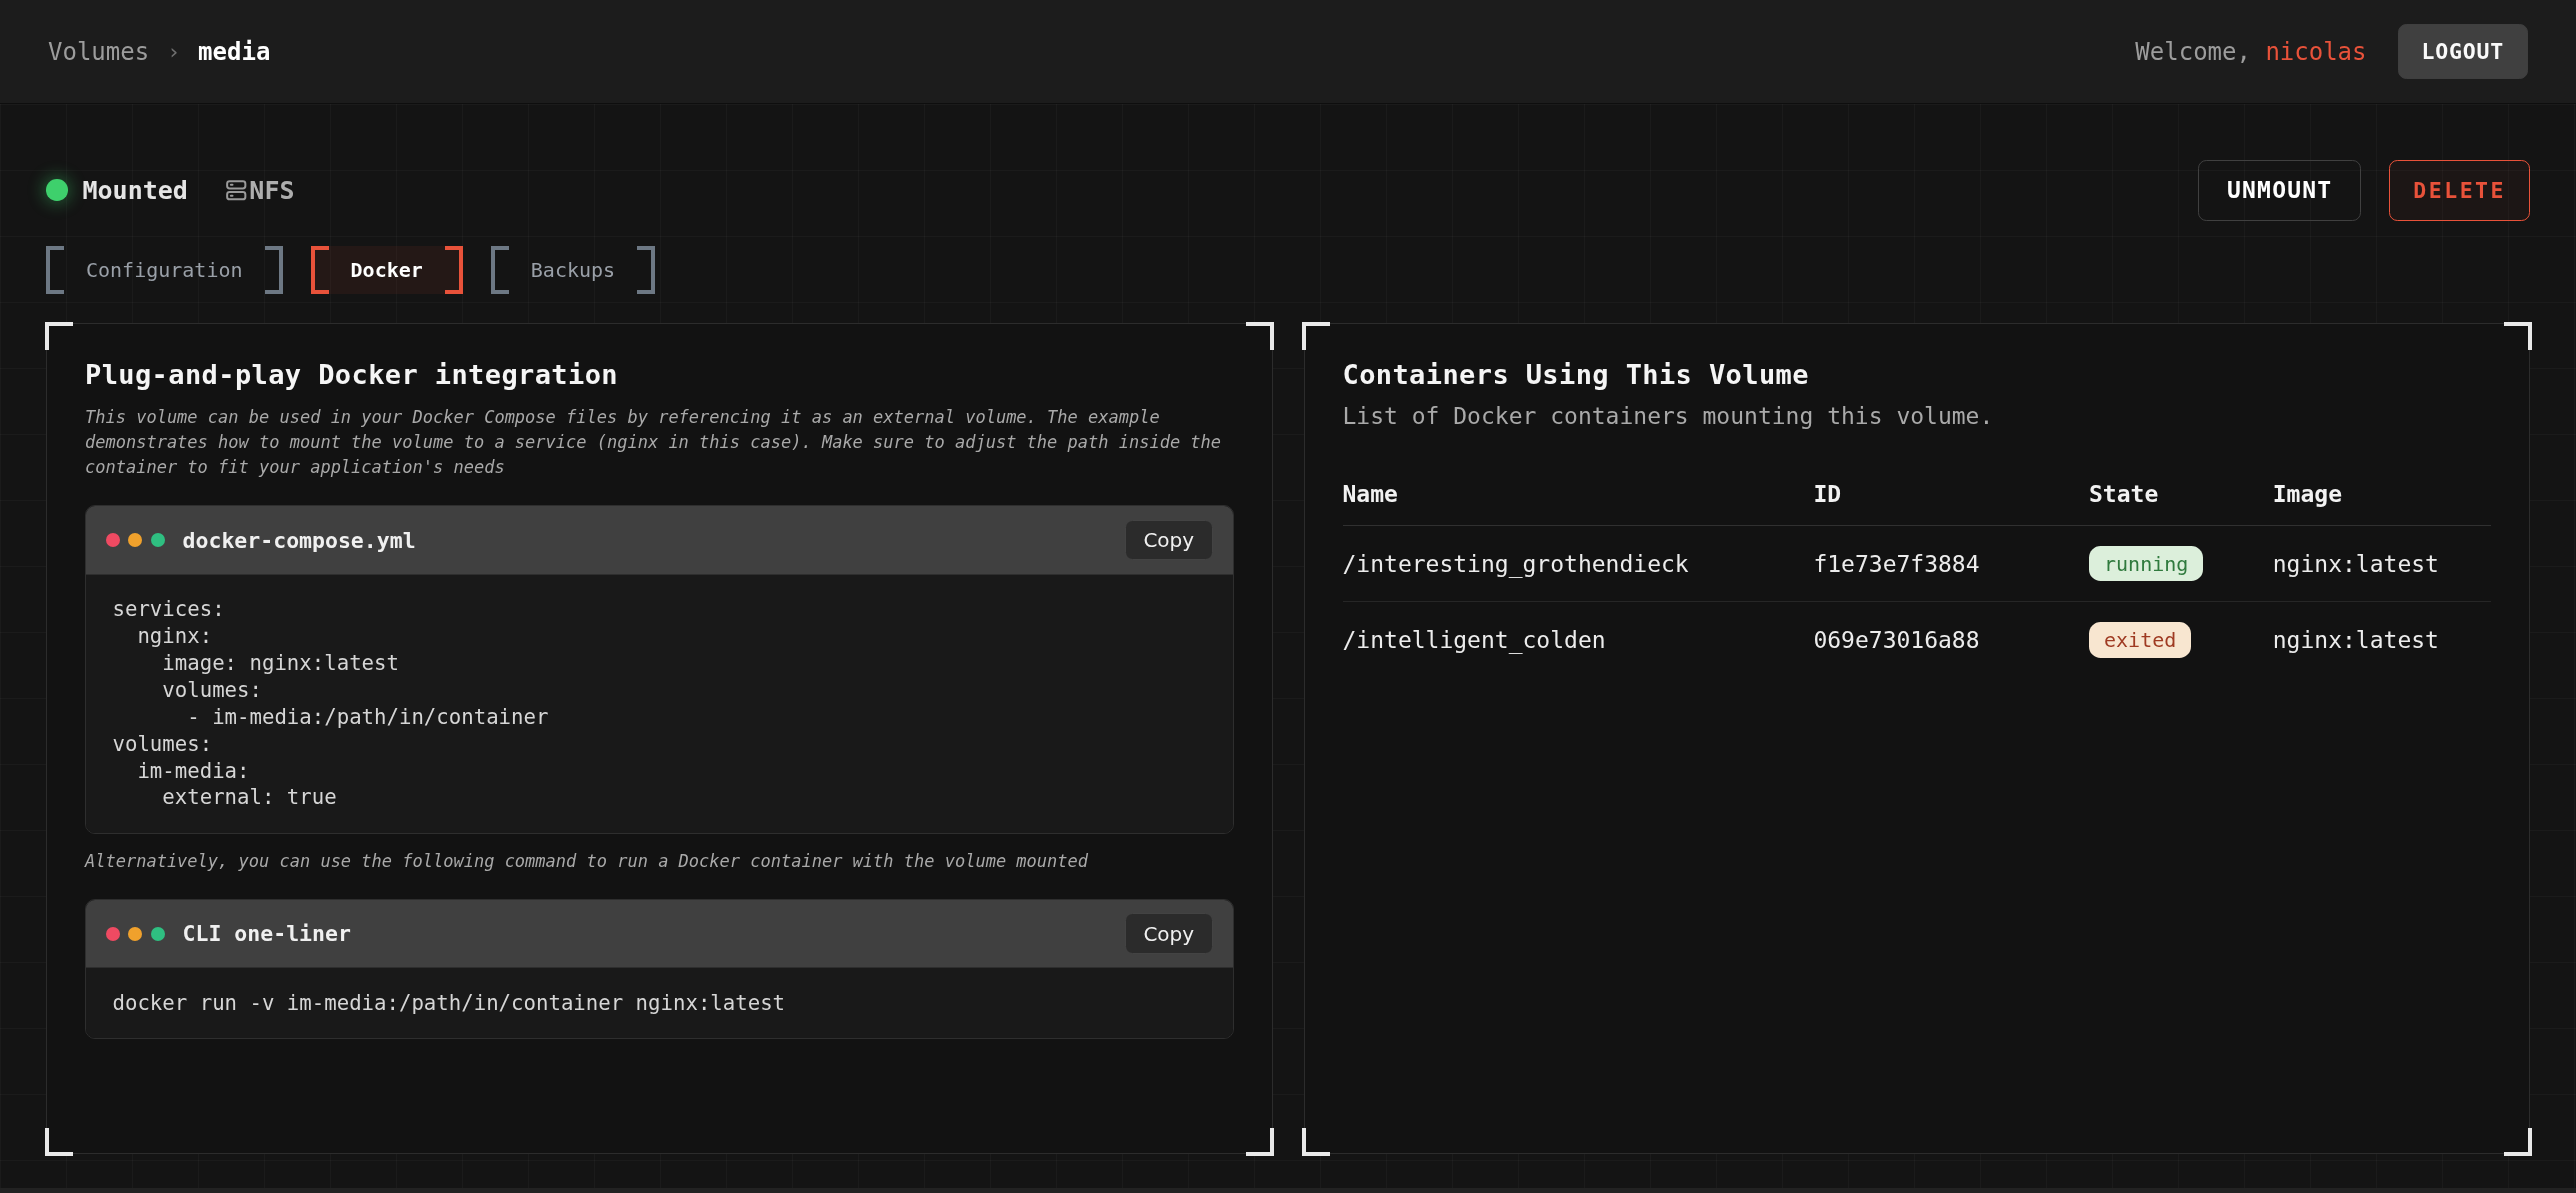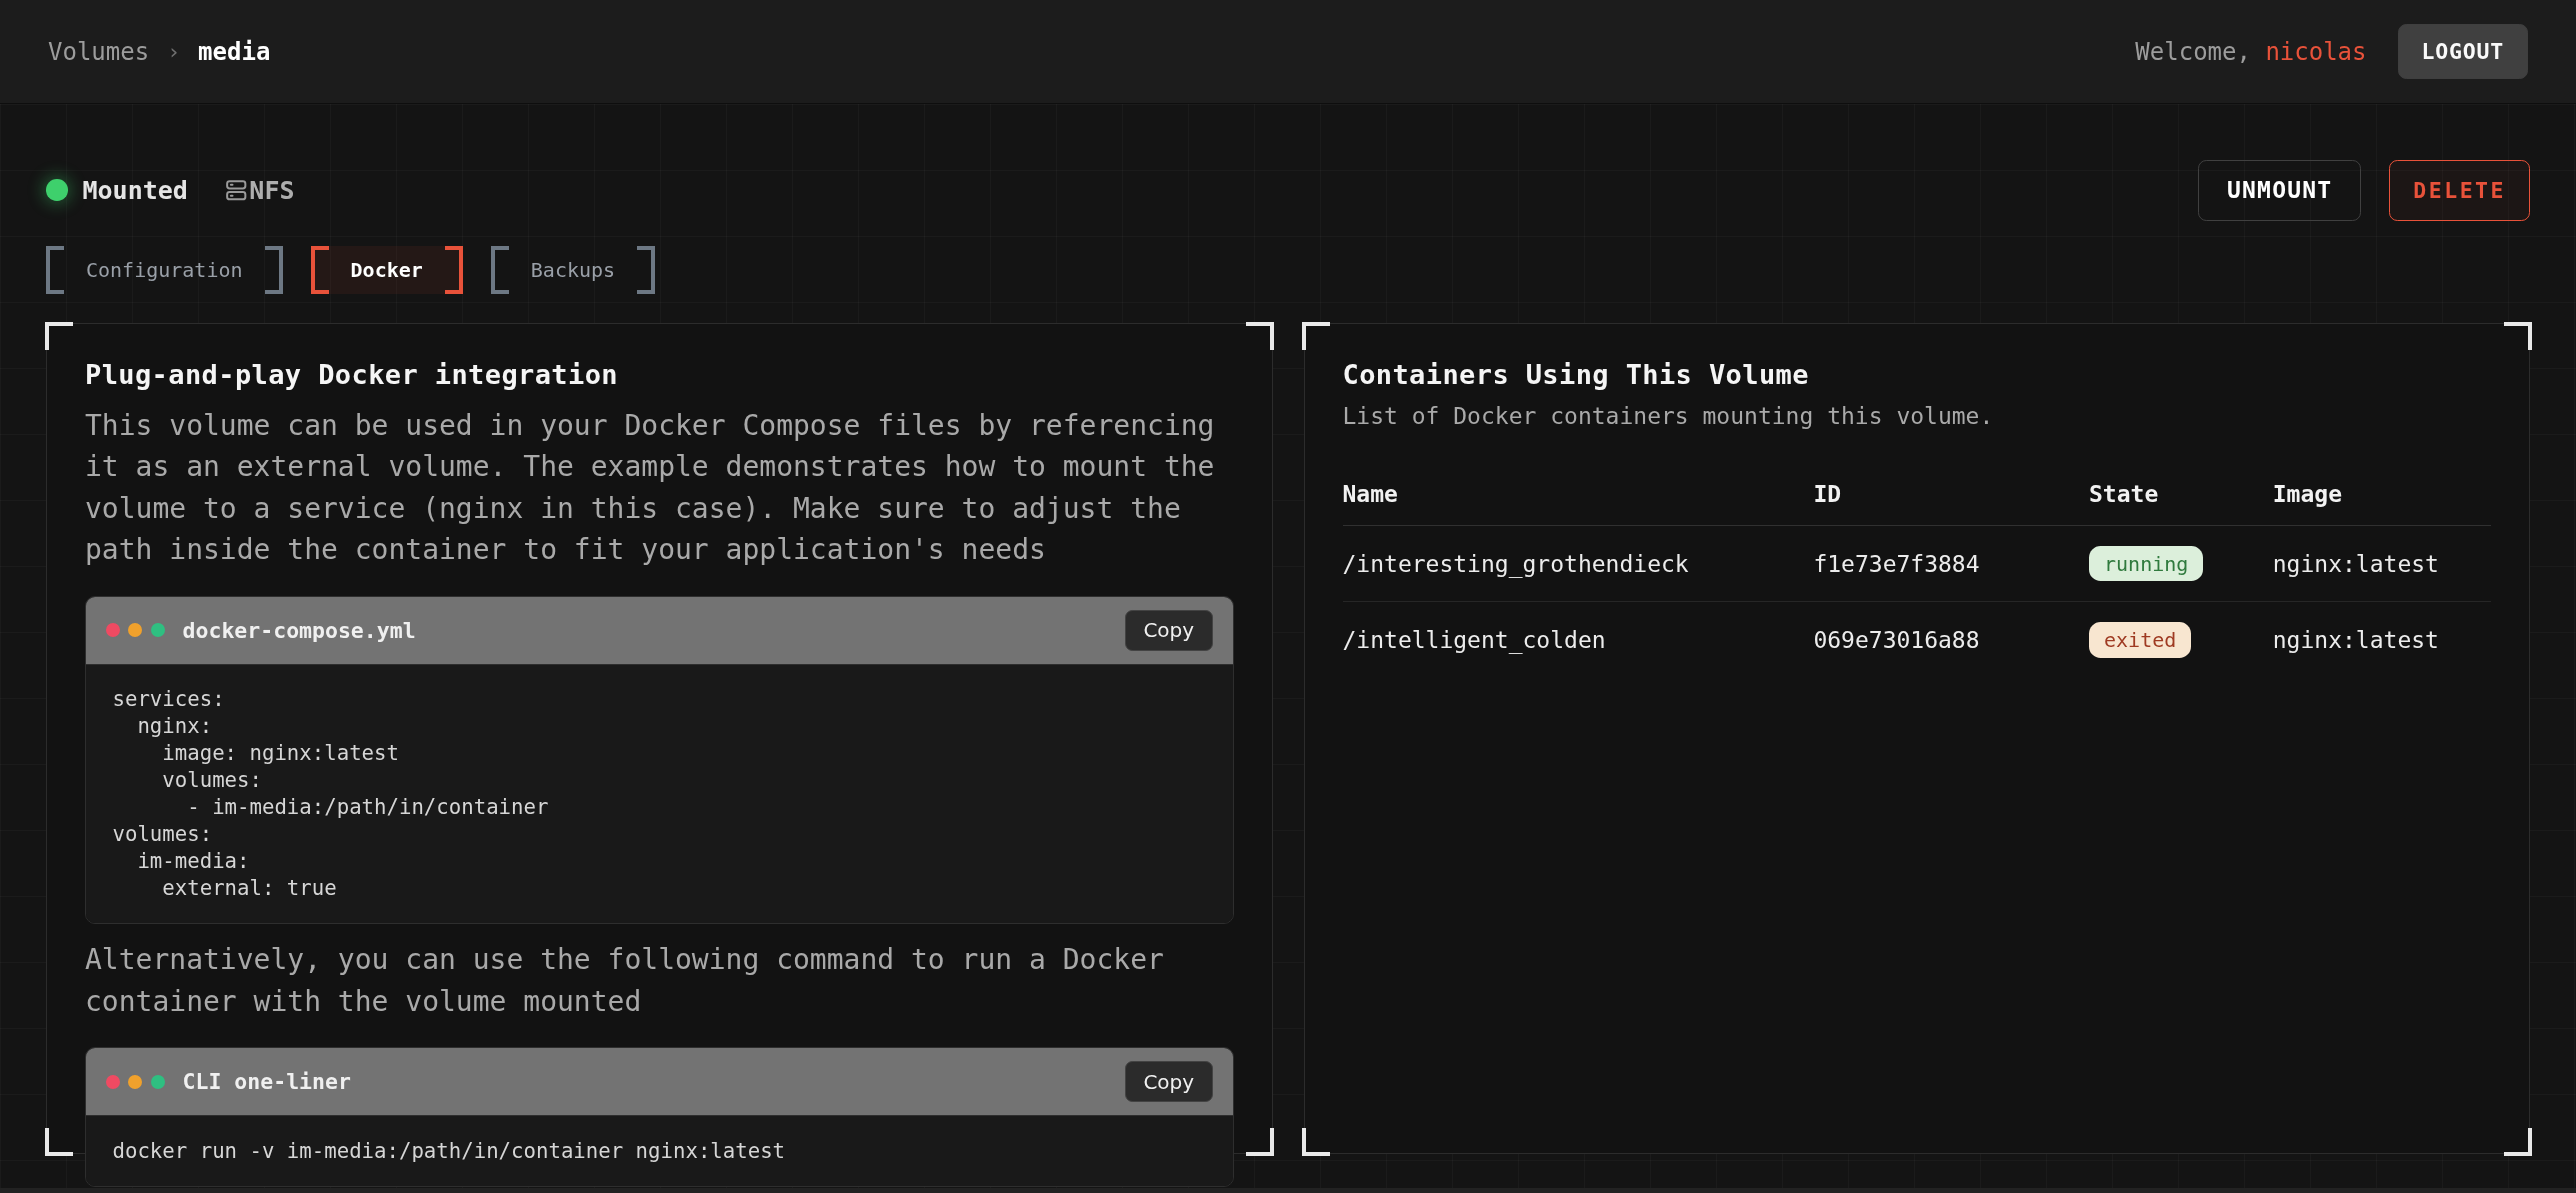--- a/index.html
+++ b/index.html
@@ -59,25 +59,25 @@
   .panels { display:flex; gap:31px; margin-top:29px;border-radius:12px; }
   .panel { position:relative; flex:1; height:831px; background:#121212;
     border:0.8px solid #2c2c2c; padding:35px 38px; }
   .corner { position:absolute; width:28px; height:28px; border:0 solid #e9e9e9; }
   .corner.tl { top:-2.5px; left:-2.5px; border-top-width:4.1px; border-left-width:4.1px; }
   .corner.tr { top:-2.5px; right:-2.5px; border-top-width:4.1px; border-right-width:4.1px; }
   .corner.bl { bottom:-2.5px; left:-2.5px; border-bottom-width:4.1px; border-left-width:4.1px; }
   .corner.br { bottom:-2.5px; right:-2.5px; border-bottom-width:4.1px; border-right-width:4.1px; }
 
   .panel-title { font-size:27px; font-weight:bold; color:#f5f5f5; letter-spacing:0.4px; }
-  .panel-desc { margin-top:15px; font-size:28px; line-height:1.48; color:#a9a9a9; }
+  .panel-desc { margin-top:15px; font-size:17px; line-height:1.48; color:#a9a9a9;font-style:italic; }
 
   
   .code-block { margin-top:25px; border:0.8px solid #2e2e2e; border-radius:10px; overflow:hidden; }
-  .code-head { display:flex; align-items:center; background:#737373;
+  .code-head { display:flex; align-items:center; background:#404040;
     border-bottom:0.8px solid #2e2e2e; padding:13.2px 20px; }
   .dots { display:flex; gap:8.3px; }
   .dot { width:14px; height:14px; border-radius:50%; }
   .dot.red { background:var(--traffic-red); }
   .dot.yellow { background:var(--traffic-yellow); }
   .dot.green { background:var(--traffic-green); }
   .code-filename { margin-left:18px; font-size:21.5px; font-weight:bold; color:#f0f0f0; }
   .copy-btn { margin-left:auto; background:#2b2b2b; border:0.8px solid #434343;
     border-radius:7.4px; padding:7.4px 17.4px; font-family:"DejaVu Sans", sans-serif;
     font-size:20px; color:#f0f0f0; cursor:pointer; }

